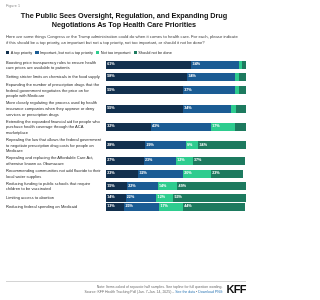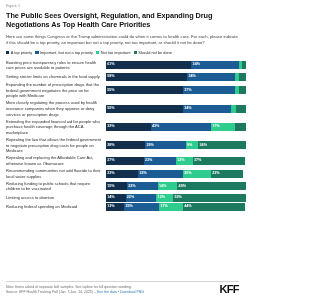--- a/index.html
+++ b/index.html
@@ -25,20 +25,21 @@
     margin-bottom: 3px;
   }
   .title {
     font-size: 7.3px;
     font-weight: bold;
     line-height: 1.28;
     color: #111111;
     letter-spacing: -0.05px;
     margin-bottom: 4px;
     padding-right: 4px;
+    text-align: center;
   }
   .subtitle {
     font-size: 4.2px;
     line-height: 1.45;
     color: #3d3d3d;
     margin-bottom: 5px;
     padding-right: 6px;
   }
   .legend {
     display: flex;
@@ -94,22 +95,23 @@
   }
   .seg-label {
     font-size: 3.7px;
     font-weight: bold;
     color: #ffffff;
     line-height: 1;
     white-space: nowrap;
   }
   .footer {
     position: absolute;
-    left: 6px; right: 13px;
+    left: 6px; right: 6px;
     bottom: 5px;
+    text-align: right;
   }
   .footer-rule {
     height: 0.4px;
     background: #d4d4d4;
     margin-bottom: 3px;
   }
   .footer-inner {
     display: flex;
     align-items: flex-end;
     justify-content: space-between;

